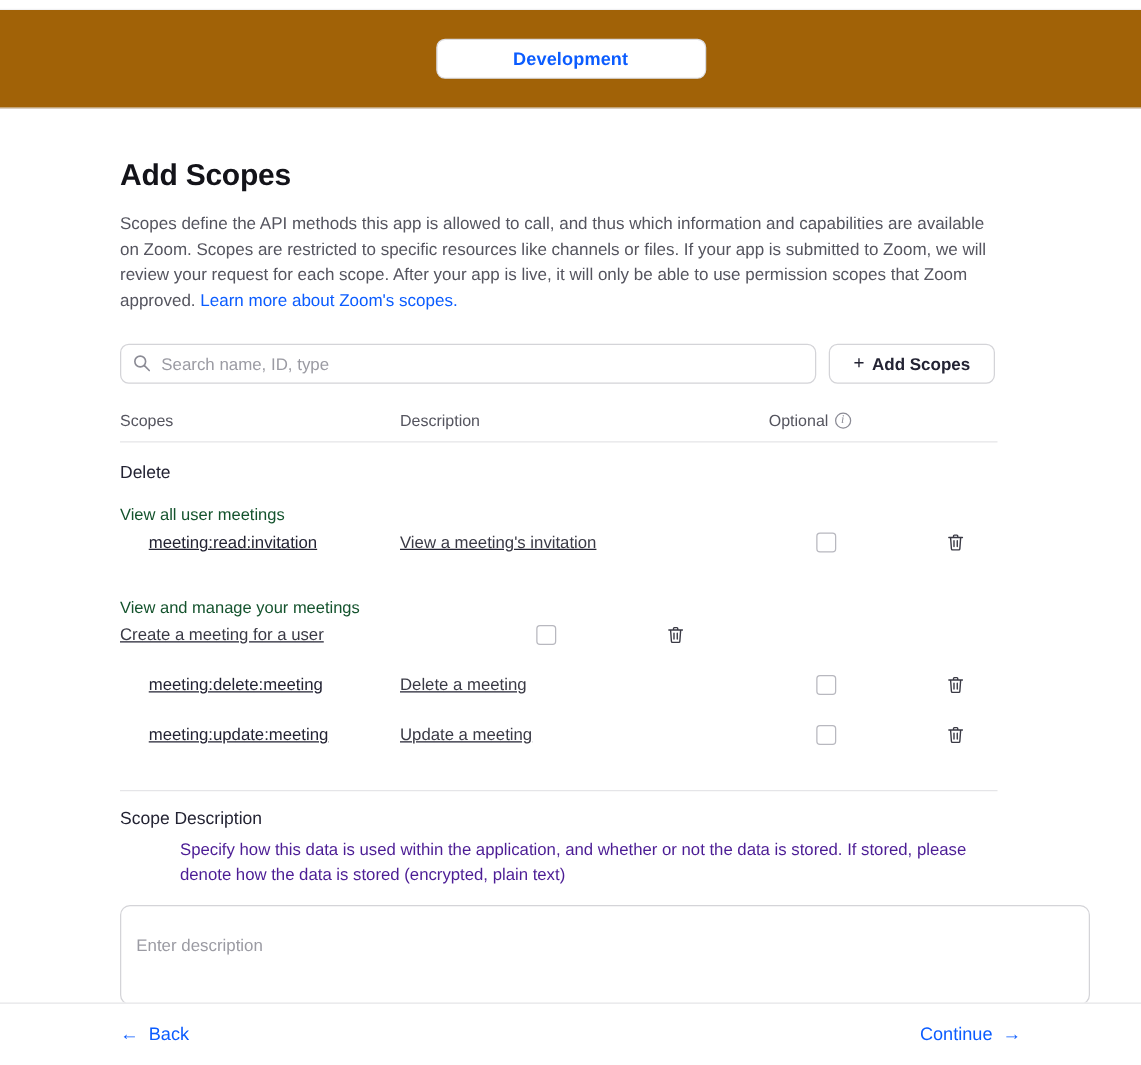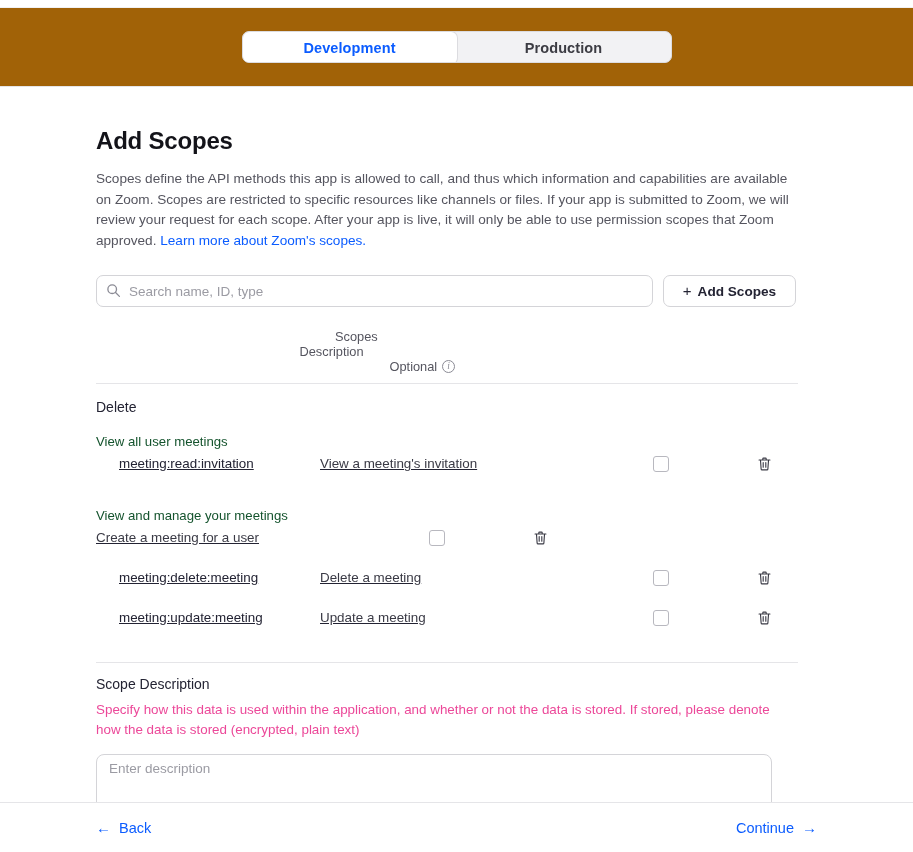--- a/index.html
+++ b/index.html
@@ -145,21 +145,20 @@
     margin-top: 22px;
     width: 702px;
   }
   .table-head {
     display: flex;
     align-items: center;
     font-size: 12.8px;
     color: #55555f;
     padding-bottom: 9px;
     border-bottom: 1px solid #e5e5e8;
-    flex-direction: column;
   }
   .col-scope   { width: 224px; }
   .col-desc    { width: 295px; }
   .col-optional{ width: 115px; display: flex; align-items: center; gap: 5px; }
   .col-action  { width: 68px; text-align: center; }
 
   .info-icon {
     width: 13px; height: 13px;
     border-radius: 50%;
     border: 1px solid #8b8b95;
@@ -235,30 +234,31 @@
   
   .sd-title {
     margin-top: 13px;
     font-size: 14px;
     color: #232333;
   }
   .sd-help {
     margin-top: 8px;
     font-size: 13.4px;
     line-height: 20px;
-    color: #ec4899;
+    color: #4c1d95;
     max-width: 700px;
+    margin-left: 48px;
   }
   .sd-textarea {
     margin-top: 14px;
-    width: 676px;
+    width: 776px;
     height: 80px;
     border: 1px solid #d4d4d8;
     border-radius: 8px;
-    padding: 6px 12px;
+    padding: 24px 12px;
     font-size: 13.5px;
     font-family: "Liberation Sans", sans-serif;
     color: #be185d;
     resize: none;
     outline: none;
   }
   .sd-textarea::placeholder { color: #9b9ba3; }
 
   
   .footer {
@@ -291,23 +291,20 @@
 </style>
 </head>
 <body>
 
 <div class="top-strip"></div>
 
 <div class="env-bar">
   <div class="env-tabs">
     <div class="env-tab active">
       <span>Development</span>
-    </div>
-    <div class="env-tab">
-      <span>Production</span>
     </div>
   </div>
 </div>
 
 <div class="content">
 
   <h1 class="page-title">Add Scopes</h1>
 
   <p class="page-desc">
     <span>Scopes define the API methods this app is allowed to call, and thus which information and capabilities are available on Zoom. Scopes are restricted to specific resources like channels or files. If your app is submitted to Zoom, we will review your request for each scope. After your app is live, it will only be able to use permission scopes that Zoom approved.</span>

